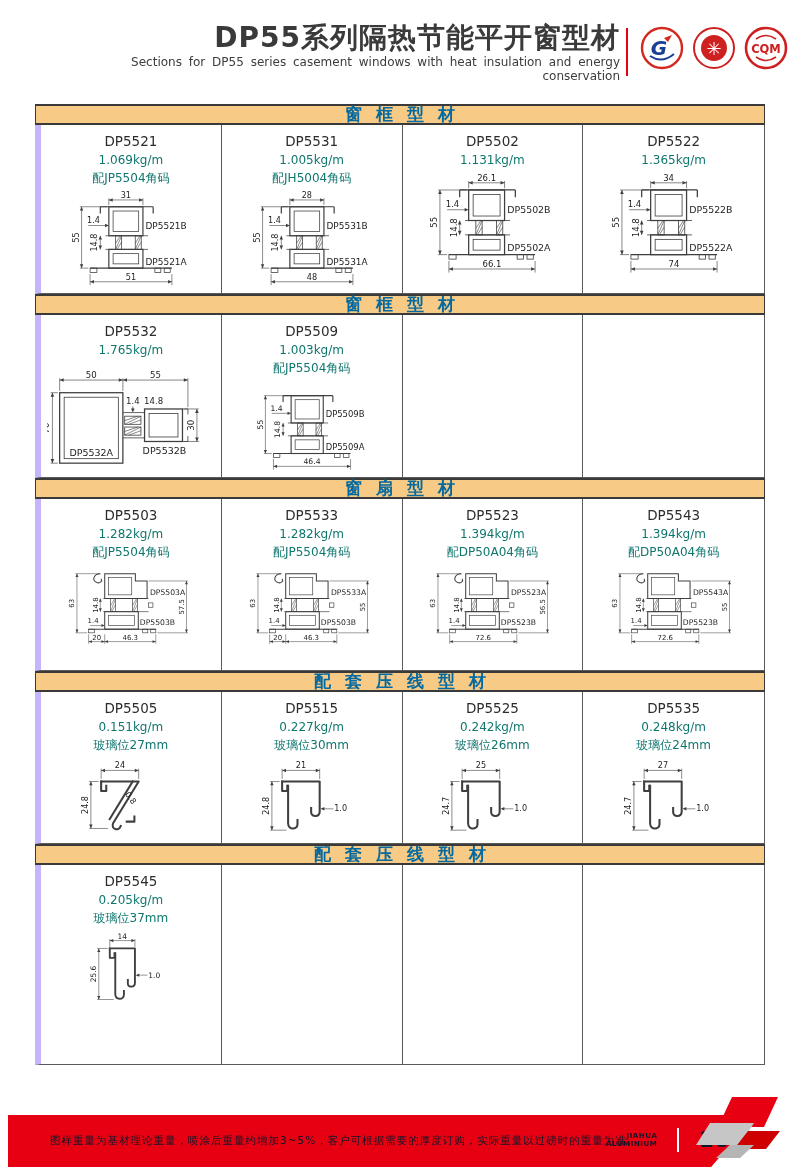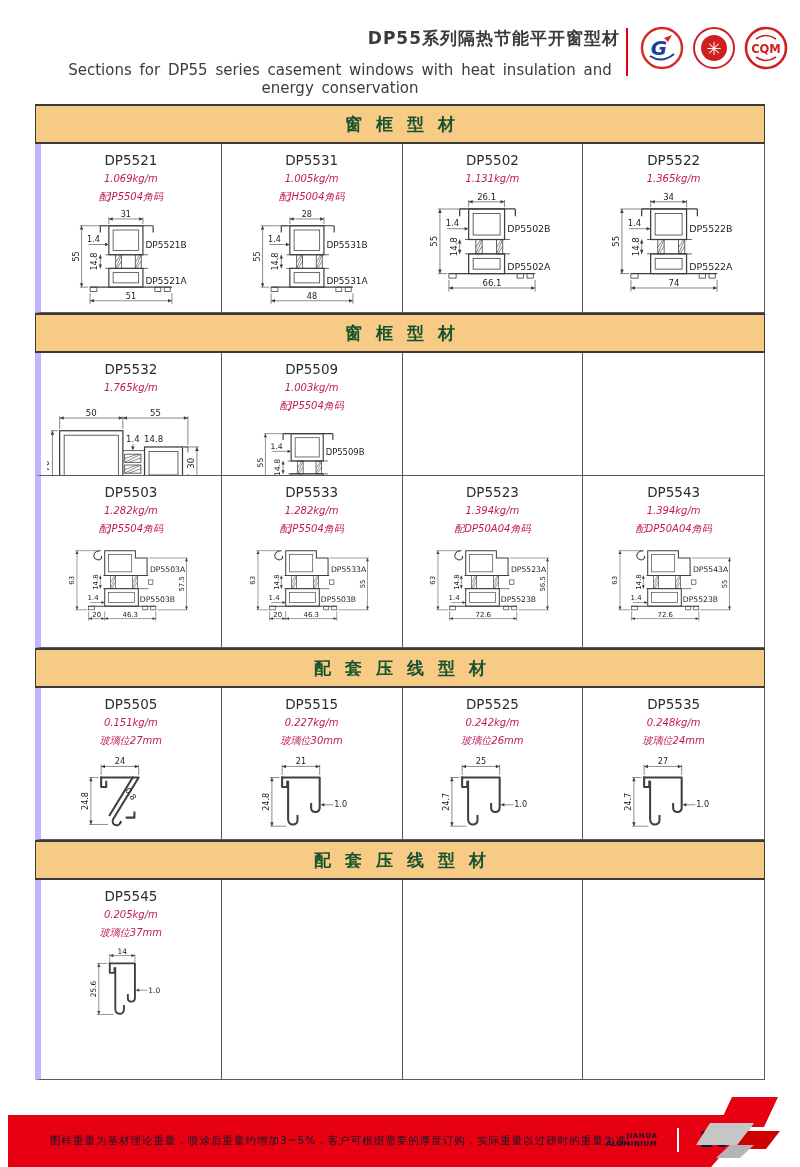--- a/index.html
+++ b/index.html
@@ -2,38 +2,38 @@
 <html><head>
 <meta charset="utf-8">
 <style>
   html,body{margin:0;padding:0;background:#fff;}
   body{font-family:"DejaVu Sans","Liberation Sans",sans-serif;color:#2f2f2f;}
   .page{position:relative;width:800px;height:1167px;background:#fff;overflow:hidden;}
 
   
   .hdr{position:absolute;top:24px;left:0;width:800px;height:62px;}
   .title-wrap{position:absolute;right:180px;top:0;width:560px;text-align:right;}
-  .title{font-size:17px;font-weight:bold;color:#3a3a3a;margin:0;letter-spacing:1px;line-height:28px;}
-  .subtitle{font-size:15px;color:#3c3c3c;margin-top:9px;word-spacing:3px;text-align:center;}
+  .title{font-size:28px;font-weight:bold;color:#3a3a3a;margin:0;letter-spacing:1px;line-height:28px;}
+  .subtitle{font-size:12px;color:#3c3c3c;margin-top:3px;word-spacing:3px;}
   .hdr-divider{position:absolute;left:626px;top:4px;width:2px;height:48px;background:#e60012;}
   .logos{position:absolute;left:640px;top:2px;display:flex;gap:8px;}
 
   
   .catalog{position:absolute;left:35px;top:104px;width:730px;}
-  .sec-hdr{box-sizing:border-box;height:40px;background:#f7ca85;
+  .sec-hdr{box-sizing:border-box;height:21px;background:#f7ca85;
     border:1px solid #3a3a3a;border-top-width:2px;border-bottom-width:2px;
     display:flex;align-items:center;justify-content:center;
-    font-size:17px;font-weight:bold;color:#14532d;letter-spacing:14px;text-indent:14px;}
+    font-size:17px;font-weight:bold;color:#0369a1;letter-spacing:14px;text-indent:14px;}
   .row{box-sizing:border-box;display:grid;grid-template-columns:repeat(4,1fr);
     border-left:6px solid #c4b5fd;border-right:1px solid #5a5a5a;border-bottom:1px solid #5a5a5a;}
-  .r1{height:169px}.r2{height:123px}.r3{height:172px}.r4{height:152px}.r5{height:200px}
+  .r1{height:169px}.r2{height:163px}.r3{height:172px}.r4{height:152px}.r5{height:200px}
   .cell{box-sizing:border-box;border-right:1px solid #5a5a5a;padding-top:7px;text-align:center;overflow:hidden;}
   .cell:last-child{border-right:none;}
   .code{font-size:13.5px;line-height:19px;color:#2c2c2c;}
-  .meta{font-size:10px;line-height:18px;color:#be185d;font-style:italic;}
+  .meta{font-size:12px;line-height:18px;color:#0f766e;}
   .drawing{margin-top:1px;display:flex;justify-content:center;align-items:flex-start;}
 
   
   .po{fill:none;stroke:#3f3f3f;stroke-width:1.4;}
   .pi{fill:none;stroke:#3f3f3f;stroke-width:0.9;}
   .pb{fill:none;stroke:#3f3f3f;stroke-width:2.4;stroke-linejoin:round;stroke-linecap:square;}
   .dl{stroke:#3f3f3f;stroke-width:0.7;}
   .dt{font-size:9.5px;fill:#1d1d1d;}
   .pl{font-size:10.5px;fill:#1d1d1d;}
 
@@ -400,20 +400,21 @@
               <text x="48.5" y="64" class="dt" text-anchor="middle" transform="rotate(-90 48.5 64)">14.8</text>
               <text x="105" y="48" class="pl">DP5509B</text>
               <text x="105" y="90" class="pl">DP5509A</text>
             </svg>
           </div>
       </div>
       <div class="cell empty"></div>
       <div class="cell empty"></div>
     </div>
 
+    <div class="sec-hdr">窗扇型材</div>
     <div class="row r3">
       <div class="cell">
         <div class="code">DP5503</div>
         <div class="meta">1.282kg/m</div>
         <div class="meta">配JP5504角码</div>
         <div class="drawing">
             <svg viewBox="0 0 188 126" width="138" height="92">
               <path d="M52,16 c-9,0 -12,9 -5,12 c5,2 8,-2 6,-5" class="po"></path>
               <path d="M58,16 H100 V26 H116 V50 H58 Z" class="po"></path>
               <rect x="63" y="21" width="32" height="24" class="pi"></rect>

